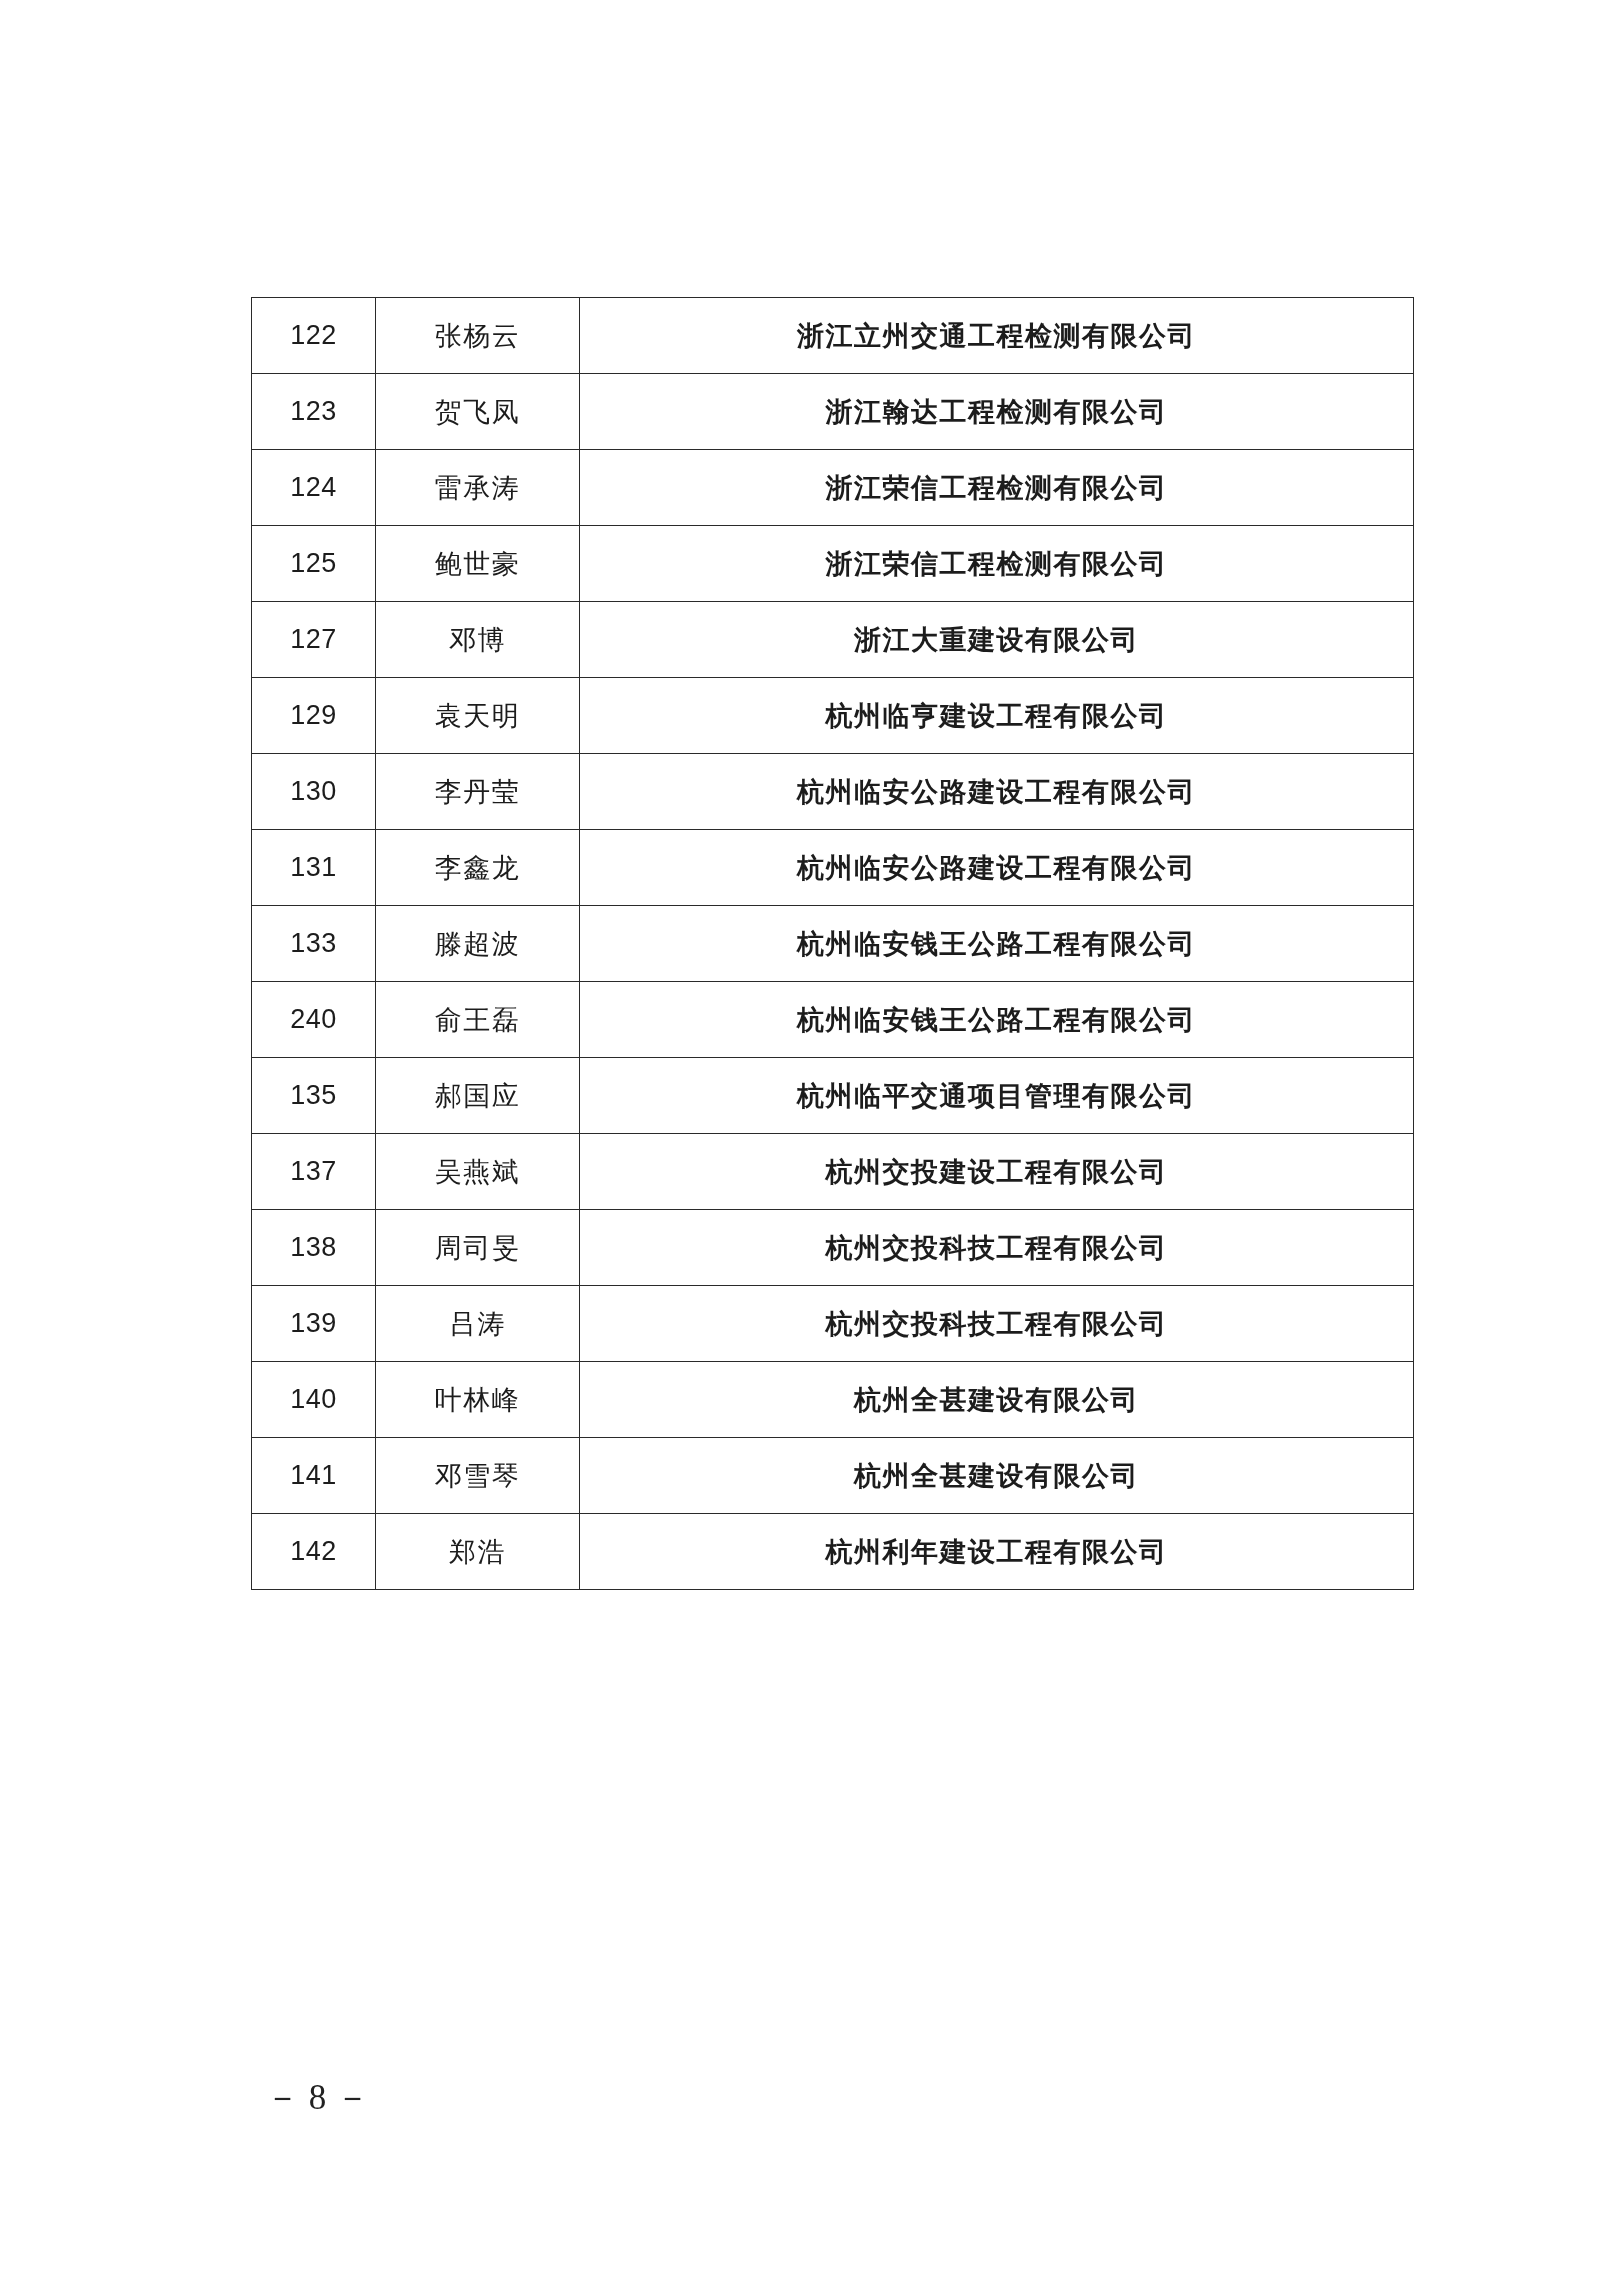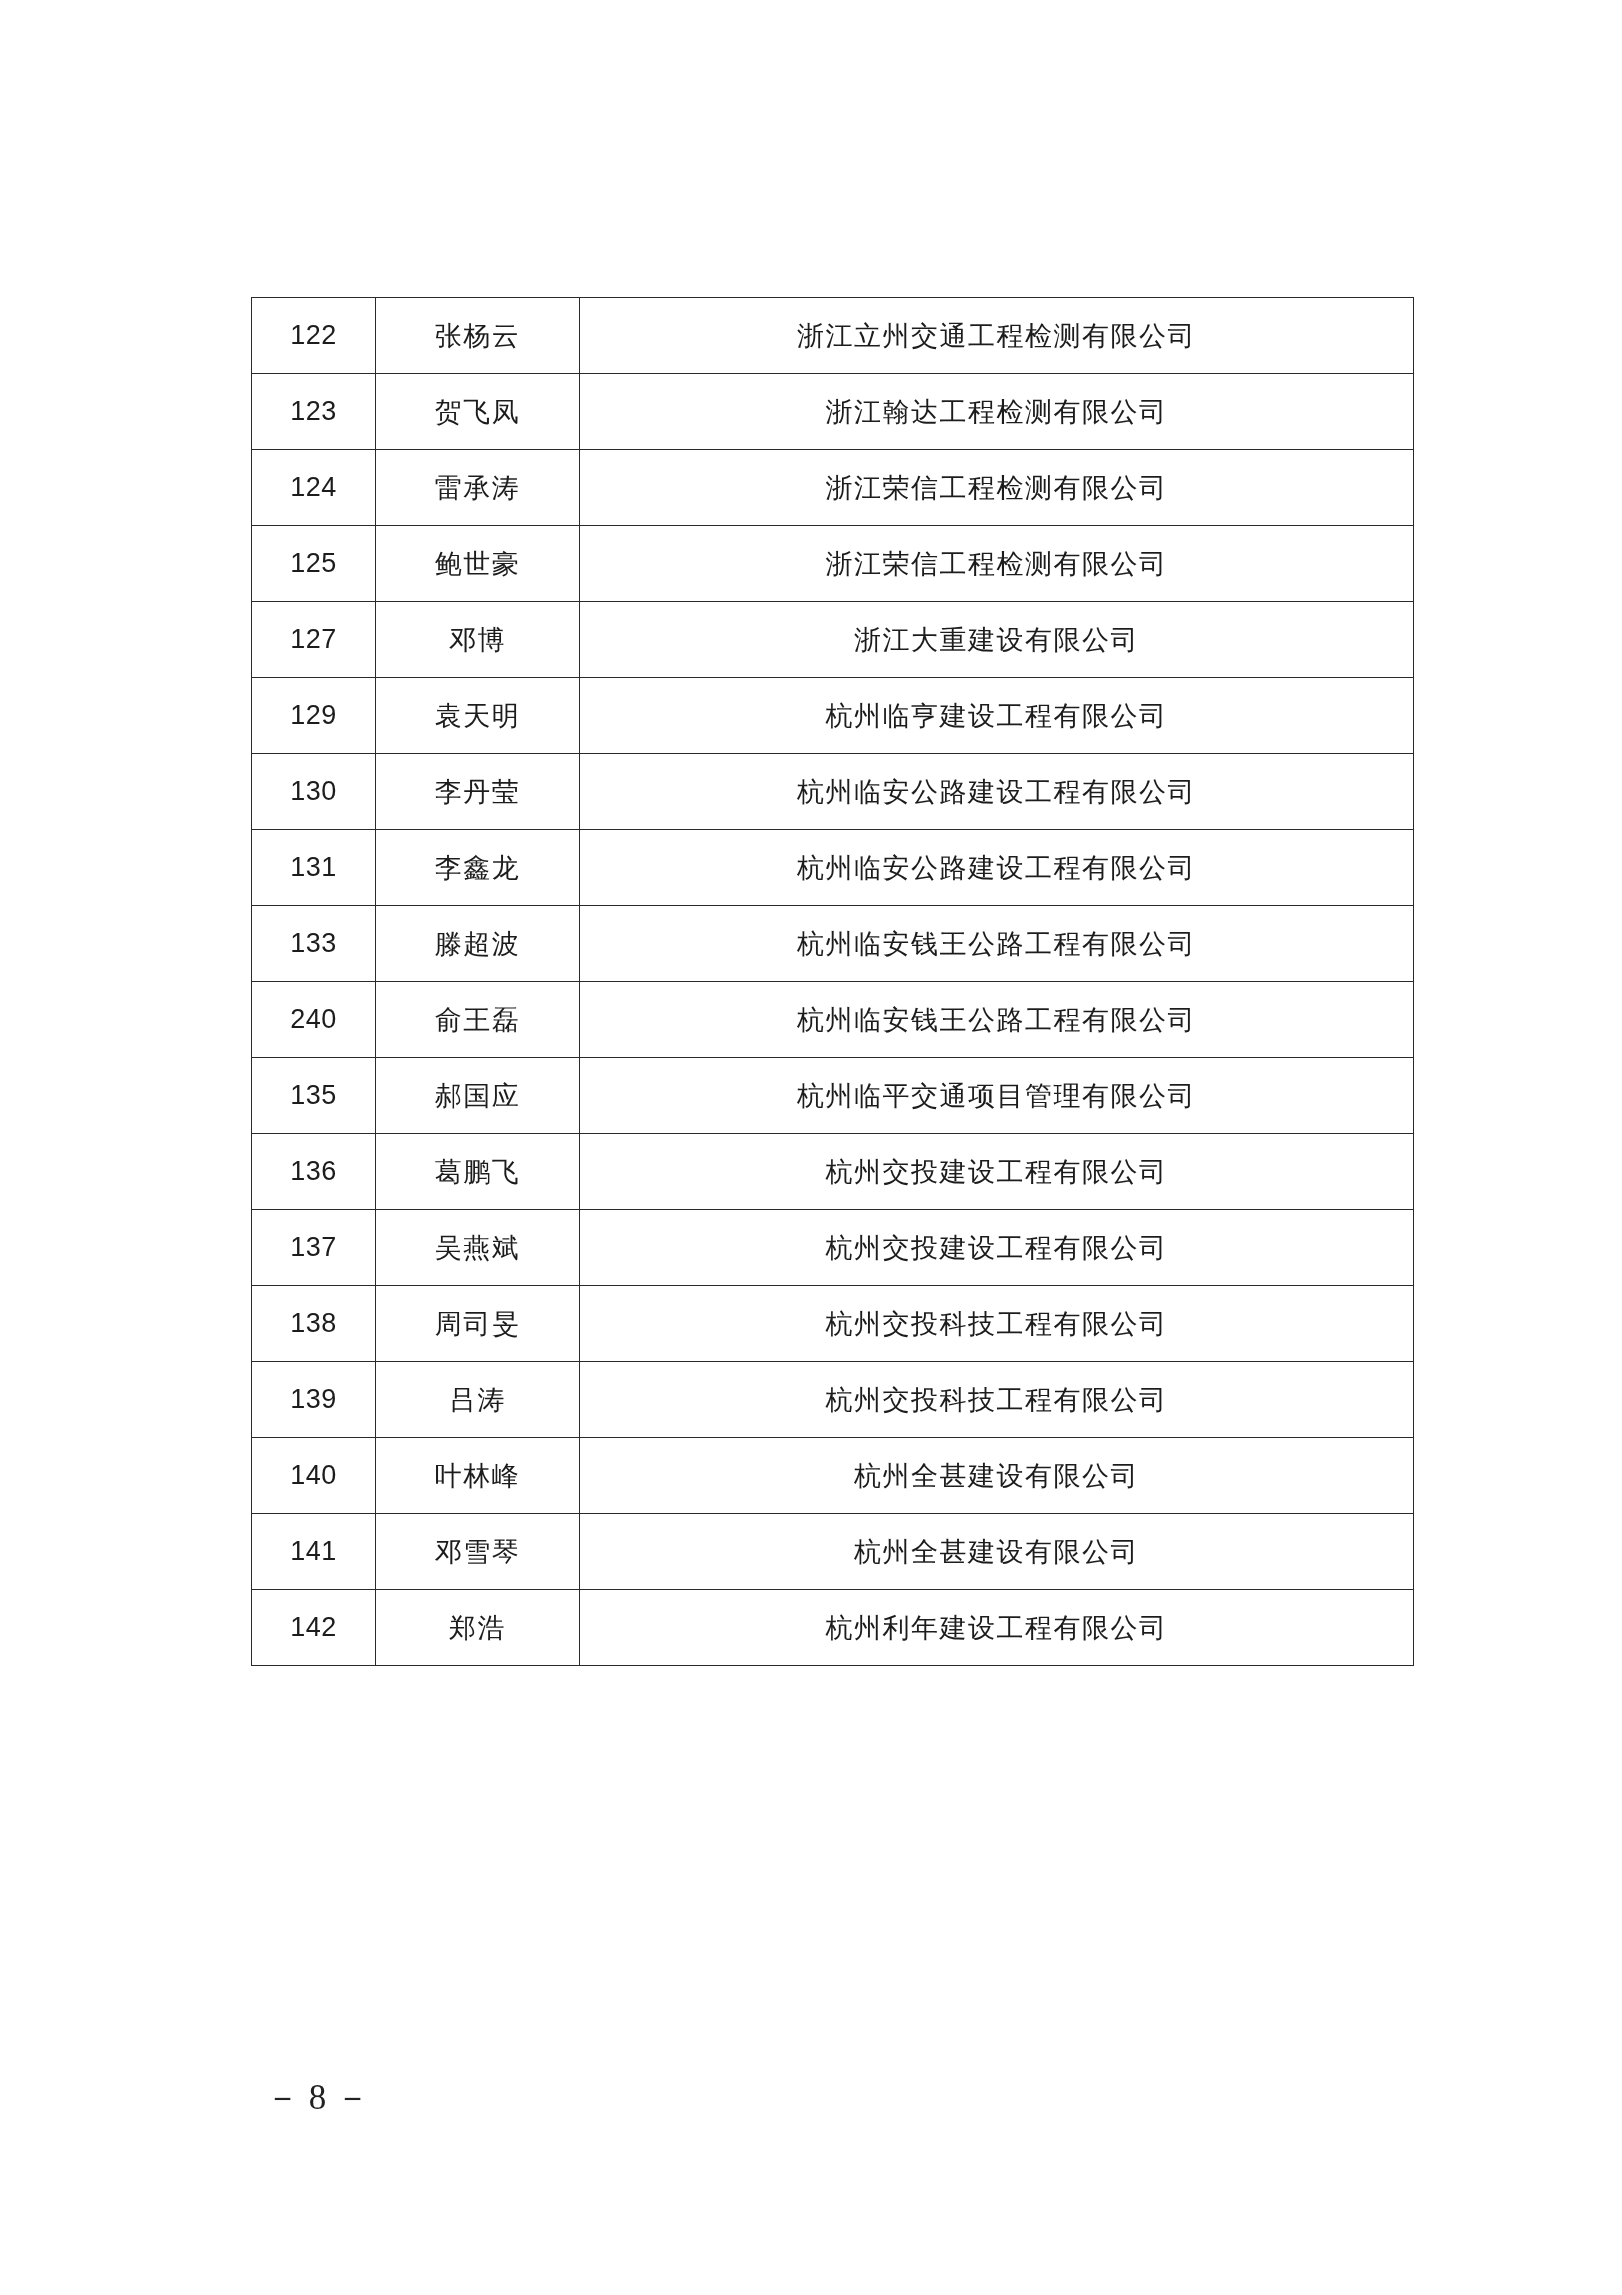--- a/index.html
+++ b/index.html
@@ -43,20 +43,21 @@
     .roster-table td.col-no {
       font-family: "Liberation Sans", "DejaVu Sans", sans-serif;
       font-size: 27px;
       letter-spacing: 0.5px;
     }
     .roster-table td.col-name {
       letter-spacing: 1.5px;
     }
     .roster-table td.col-company {
       letter-spacing: 1.5px;
+      font-weight: bold;
     }
     col.c1 { width: 124px; }
     col.c2 { width: 204px; }
     col.c3 { width: 834px; }
 
     .page-number {
       position: absolute;
       left: 257px;
       top: 2074px;
       font-family: "Liberation Serif", "DejaVu Serif", serif;
@@ -125,25 +126,20 @@
         <td class="col-no">240</td>
         <td class="col-name">俞王磊</td>
         <td class="col-company">杭州临安钱王公路工程有限公司</td>
       </tr>
       <tr>
         <td class="col-no">135</td>
         <td class="col-name">郝国应</td>
         <td class="col-company">杭州临平交通项目管理有限公司</td>
       </tr>
       <tr>
-        <td class="col-no">136</td>
-        <td class="col-name">葛鹏飞</td>
-        <td class="col-company">杭州交投建设工程有限公司</td>
-      </tr>
-      <tr>
         <td class="col-no">137</td>
         <td class="col-name">吴燕斌</td>
         <td class="col-company">杭州交投建设工程有限公司</td>
       </tr>
       <tr>
         <td class="col-no">138</td>
         <td class="col-name">周司旻</td>
         <td class="col-company">杭州交投科技工程有限公司</td>
       </tr>
       <tr>

